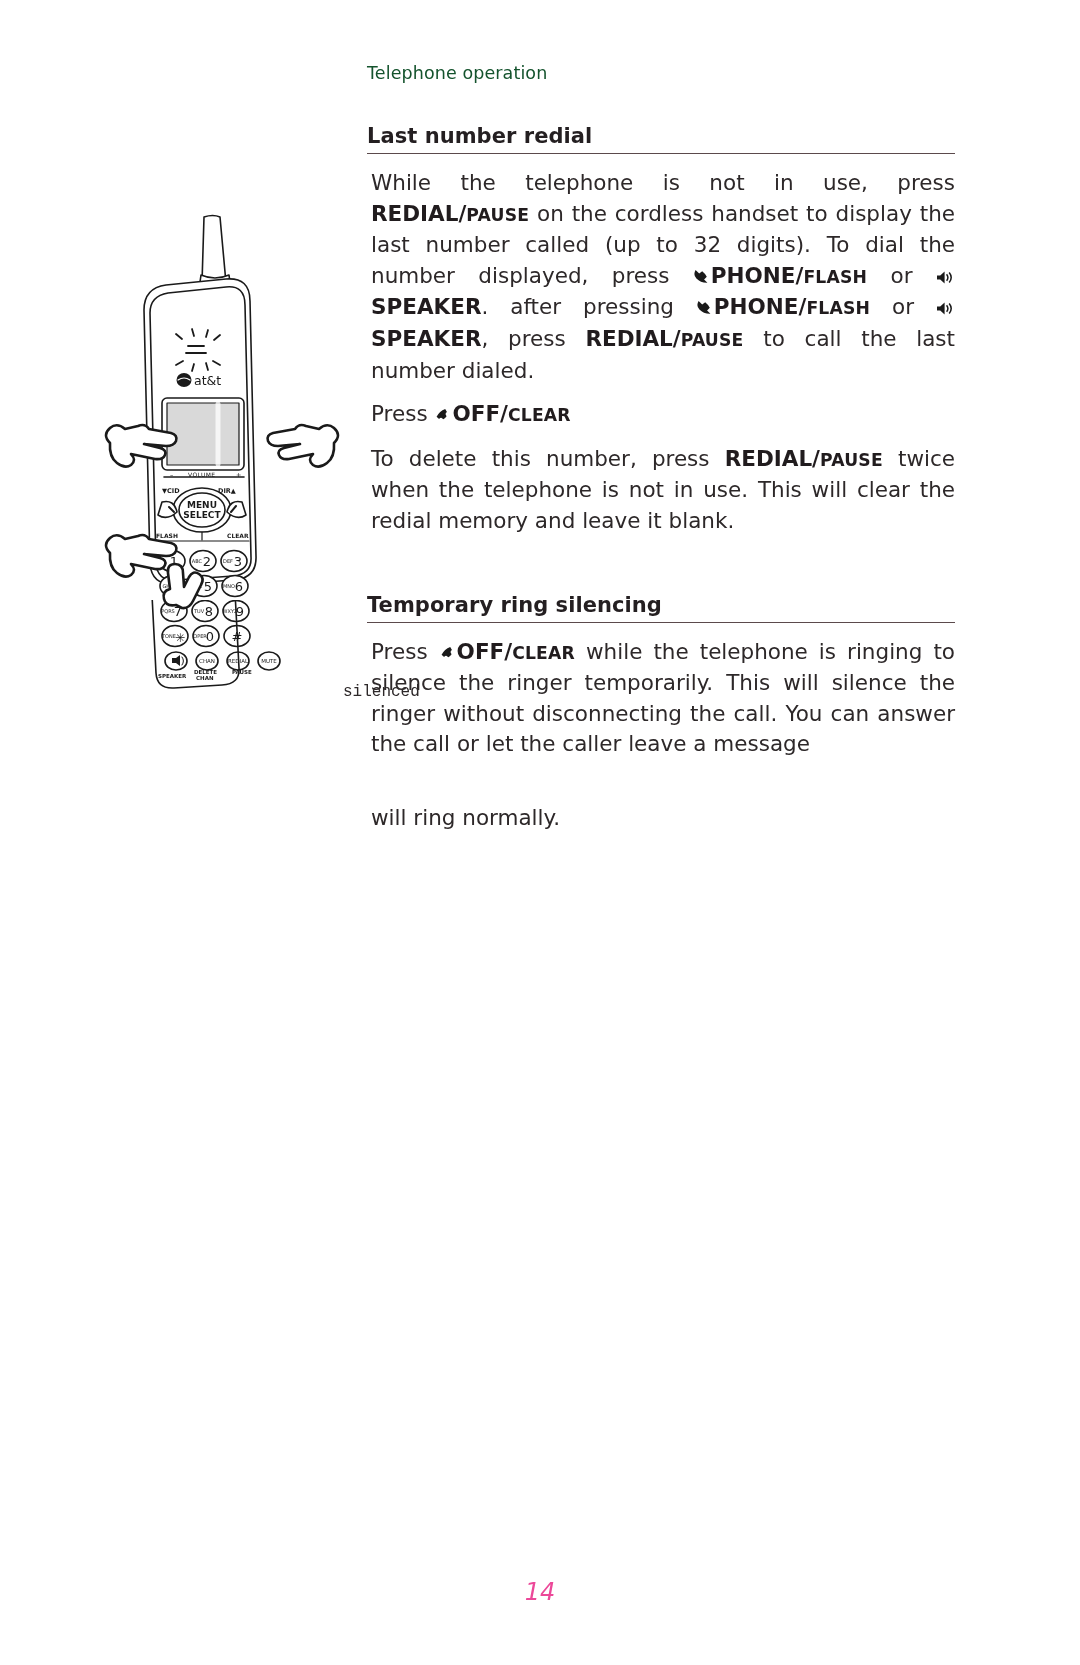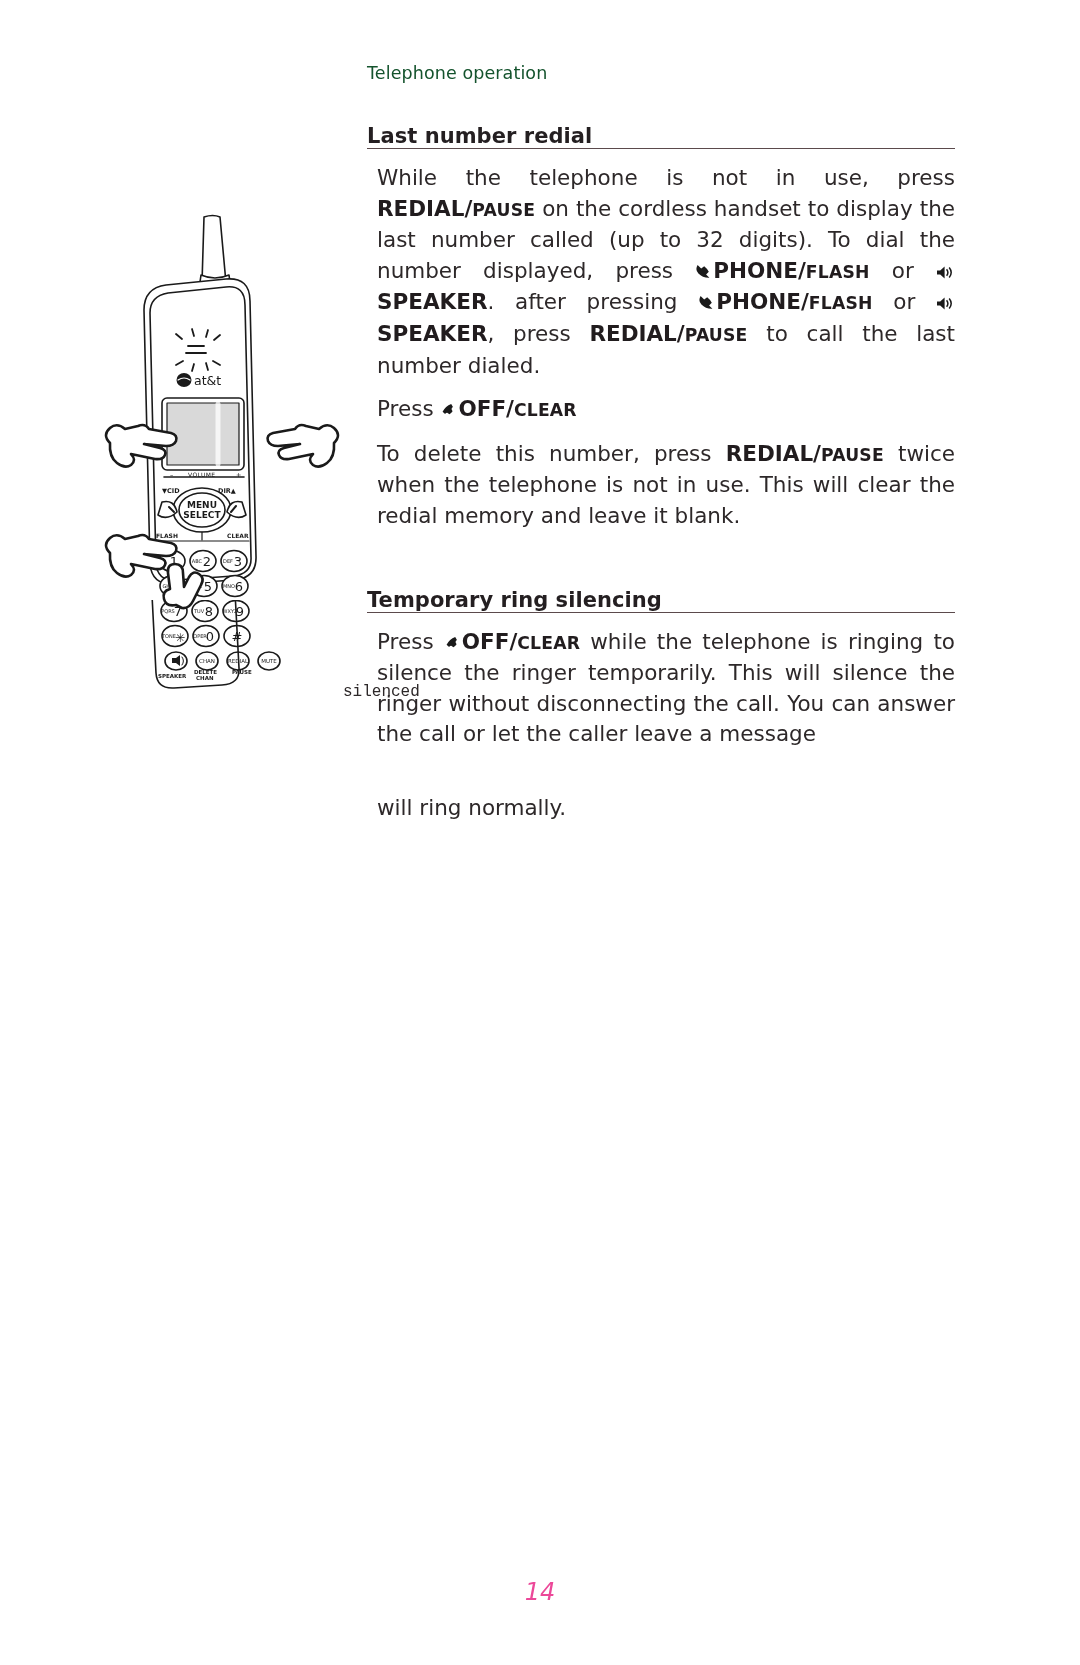--- a/index.html
+++ b/index.html
@@ -26,24 +26,25 @@
   }
   h1.sectiontitle{
     margin:0 0 26px 0;
     font-size:36px;font-weight:400;line-height:1.05;
     color:#2b2628;letter-spacing:.1px;
   }
   h2.subhead{
     margin:0;
     font-size:21px;font-weight:700;
     color:#241f21;letter-spacing:.05px;
+    padding-bottom:5px;
     border-bottom:1.4px solid #5b4a4c;
   }
   p.body{
-    margin:13px 0 0 10px;
+    margin:13px 0 0 4px;
     font-size:21.5px;
     line-height:30.6px;
     text-align:justify;
     color:#2d2829;
     -webkit-hyphens:none;hyphens:none;
   }
   p.body.first{margin-top:14px;}
   p.tight{text-align:left;}
   b.kb{font-weight:700;color:#211c1e;}
   

